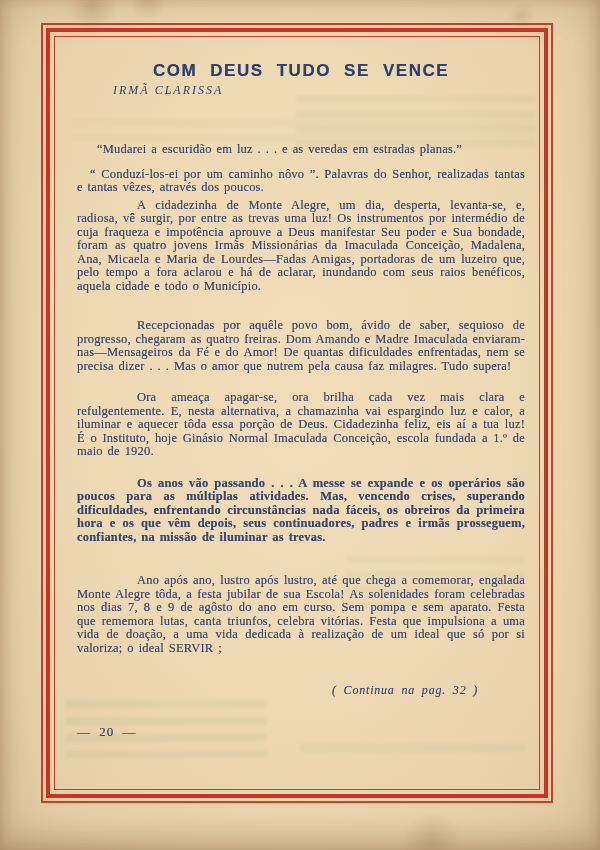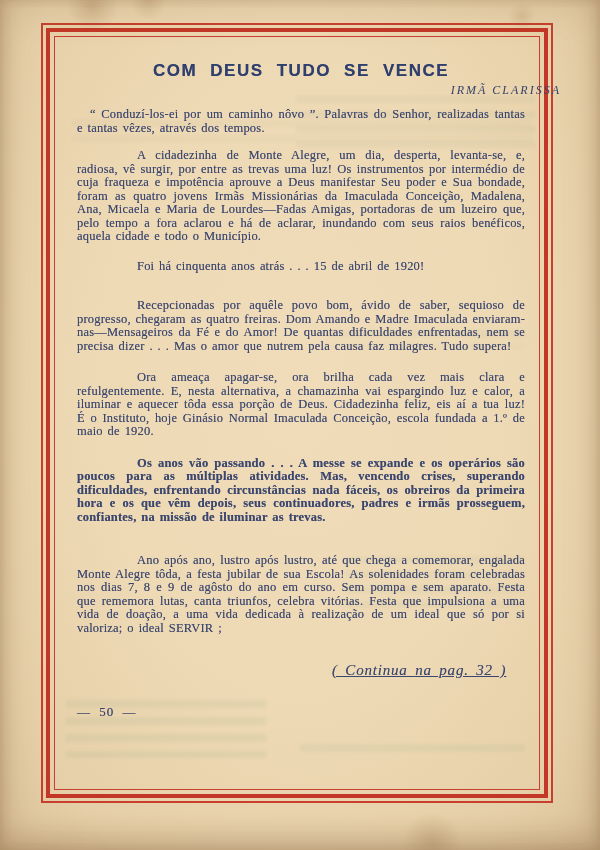--- a/index.html
+++ b/index.html
@@ -49,43 +49,42 @@
     margin:24px 0 0 0;
     font-family:"Liberation Sans","DejaVu Sans",sans-serif;
     font-weight:bold;font-size:17px;line-height:19px;
     letter-spacing:1.5px;word-spacing:7px;
     text-align:center;color:#2f3f6e;
     text-shadow:0 0 .5px rgba(47,63,110,.7);
   }
   .author{
     margin:3px 0 0 0;
     font-style:italic;font-size:12px;line-height:14px;
-    letter-spacing:2px;text-align:right;
+    letter-spacing:2px;text-align:left;
     transform:translateX(36px);
     color:#36426c;
   }
   .body-text p{
     margin:0;font-size:12.5px;line-height:13.5px;
     text-align:justify;letter-spacing:.2px;word-spacing:1.5px;
     text-shadow:0 0 .4px rgba(59,70,111,.55);
   }
   p.q1{margin-top:46px;text-indent:20px;}
   p.q2{margin-top:11px;text-indent:13px;}
-  p.b1{margin-top:14px;text-indent:60px;}
+  p.b1{margin-top:4px;text-indent:60px;}
   p.b2{margin-top:16px;text-indent:60px;}
   p.b3{margin-top:26px;text-indent:60px;}
   p.b4{margin-top:18px;text-indent:60px;font-family:Liberation Serif, serif;}
   p.b5{margin-top:18px;text-indent:60px;font-weight:bold;}
   p.b6{margin-top:30px;text-indent:60px;}
   .continuation{
     margin:29px 0 0 255px;
-    font-style:italic;font-size:15px;line-height:12px;
+    font-style:italic;font-size:12px;line-height:12px;
     letter-spacing:.8px;word-spacing:3px;color:#3b466f;
     text-shadow:0 0 .4px rgba(59,70,111,.5);
-    text-decoration:underline;
   }
   .page-number{
     margin:28px 0 0 0;
     font-size:13px;letter-spacing:1px;word-spacing:4px;color:#39446d;
     text-shadow:0 0 .4px rgba(59,70,111,.5);
   }
   
   .ghost{
     position:absolute;pointer-events:none;
     filter:blur(1.4px);opacity:.5;
@@ -117,30 +116,30 @@
     <div class="frame-thick">
       <div class="frame-inner">
 
         <div class="content">
 
           <h1 class="title">COM DEUS TUDO SE VENCE</h1>
 
           <div class="author">IRMÃ CLARISSA</div>
 
           <div class="body-text">
-            <p class="q2">“ Conduzí-los-ei por um caminho nôvo ”. Palavras do Senhor, realizadas tantas e tantas vêzes, através dos tempos.</p>
+            <p class="q1">“Mudarei a escuridão em luz . . .  e as veredas em estradas planas.”</p>
+            <p class="q2">“ Conduzí-los-ei por um caminho nôvo ”. Palavras do Senhor, realizadas tantas e tantas vêzes, através dos poucos.</p>
             <p class="b1">A cidadezinha de Monte Alegre, um dia, desperta, levanta-se, e, radiosa, vê surgir, por entre as trevas uma luz! Os instrumentos por intermédio de cuja fraqueza e impotência aprouve a Deus manifestar Seu poder e Sua bondade, foram as quatro jovens Irmãs Missionárias da Imaculada Conceição, Madalena, Ana, Micaela e Maria de Lourdes—Fadas Amigas, portadoras de um luzeiro que, pelo tempo a fora aclarou e há de aclarar, inundando com seus raios benéficos, aquela cidade e todo o Município.</p>
-            <p class="b2">Foi há cinquenta anos atrás . . . 15 de abril de 1920!</p>
             <p class="b3">Recepcionadas por aquêle povo bom, ávido de saber, sequioso de progresso, chegaram as quatro freiras. Dom Amando e Madre Imaculada enviaram-nas—Mensageiros da Fé e do Amor!  De quantas dificuldades enfrentadas, nem se precisa dizer . . . Mas o amor que nutrem pela causa faz milagres. Tudo supera!</p>
             <p class="b4">Ora ameaça apagar-se, ora brilha cada vez mais clara e refulgentemente. E, nesta alternativa, a chamazinha vai espargindo luz e calor, a iluminar e aquecer tôda essa porção de Deus. Cidadezinha feliz, eis aí a tua luz! É o Instituto, hoje Ginásio Normal Imaculada Conceição, escola fundada a 1.º de maio de 1920.</p>
             <p class="b5">Os anos vão passando . . . A messe se expande e os operários são poucos para as múltiplas atividades. Mas, vencendo crises, superando dificuldades, enfrentando circunstâncias nada fáceis, os obreiros da primeira hora e os que vêm depois, seus continuadores, padres e  irmãs prosseguem, confiantes, na missão de iluminar as trevas.</p>
             <p class="b6">Ano após ano, lustro após lustro, até que chega  a  comemorar, engalada Monte Alegre tôda, a festa jubilar de sua Escola! As solenidades foram celebradas nos dias 7, 8 e 9 de agôsto do ano em curso. Sem pompa e sem aparato. Festa que rememora lutas, canta triunfos, celebra vitórias. Festa que impulsiona a uma vida de doação, a  uma vida dedicada à realização de um ideal que só por si valoriza; o ideal SERVIR ;</p>
           </div>
 
           <div class="continuation">( Continua na pag. 32 )</div>
 
-          <div class="page-number">— 50 —</div>
+          <div class="page-number">— 20 —</div>
 
         </div>
       </div>
     </div>
   </div>
 </div>
 
 </body></html>

